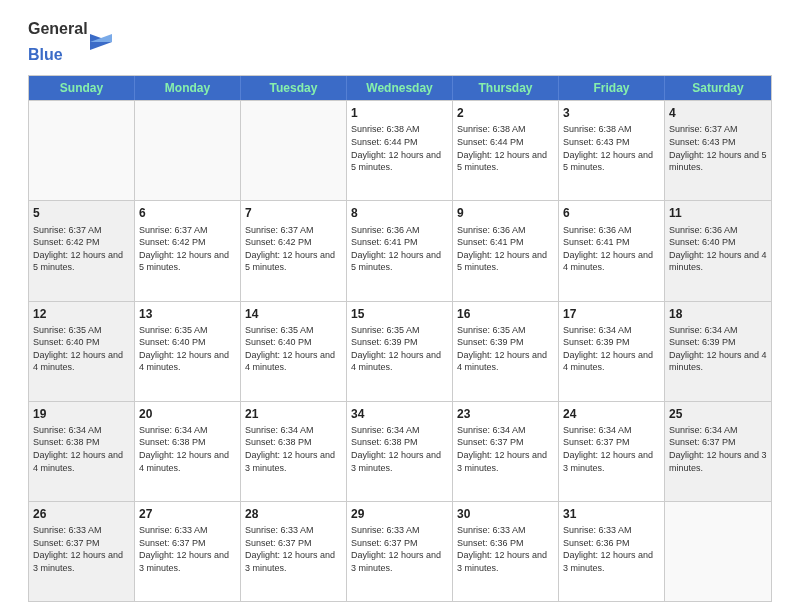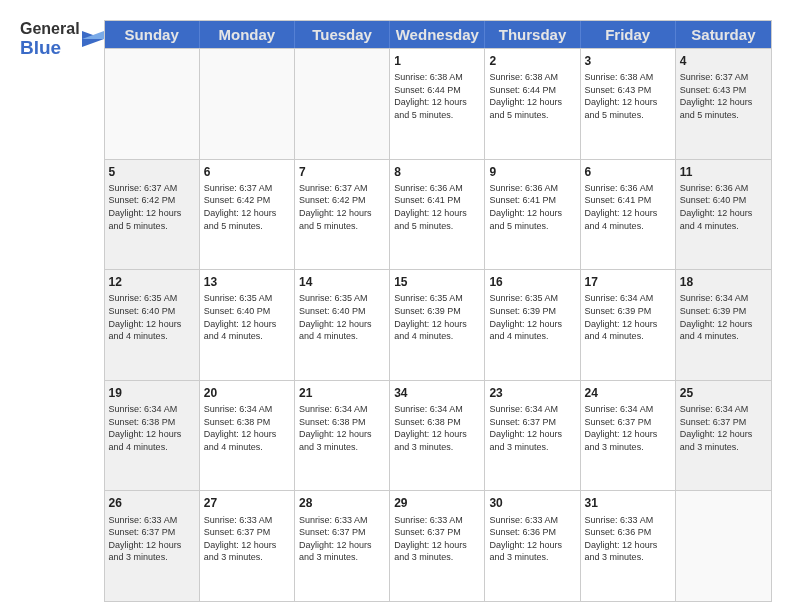--- a/index.html
+++ b/index.html
@@ -6,23 +6,23 @@
     body {
       font-family: Arial, sans-serif;
       background: #fff;
       width: 792px;
       height: 612px;
       overflow: hidden;
     }
     .page {
       width: 792px;
       height: 612px;
-      padding: 20px 20px 10px 20px;
-      display: flex;
-      flex-direction: row;
+      padding: 20px 20px 10px 28px;
+      display: flex;
+      flex-direction: column;
     }
     .header {
       display: flex;
       justify-content: space-between;
       align-items: flex-start;
       margin-bottom: 12px;
     }
     .logo {
       display: flex;
       flex-direction: column;
@@ -46,22 +46,22 @@
       display: flex;
       flex-direction: column;
       border: 1px solid #ccc;
     }
     .cal-header {
       display: grid;
       grid-template-columns: repeat(7, 1fr);
       background: #3b6bc7;
     }
     .cal-header-cell {
-      color: #e5e5e5;
-      font-size: 15px;
+      color: #86efac;
+      font-size: 12px;
       font-weight: bold;
       padding: 5px 4px;
       text-align: center;
       border-right: 1px solid #5580d4;
     }
     .cal-header-cell:last-child { border-right: none; }
     .cal-body {
       flex: 1;
       display: flex;
       flex-direction: column;
@@ -99,21 +99,21 @@
   </style>
 </head>
 <body>
 
 <div class="page">
   <div class="header">
     <div class="logo">
   <div style="display:flex;align-items:center;">
     <div style="position:relative;">
       <div style="font-size:16px;font-weight:bold;color:#333;line-height:1.1;">General</div>
-      <div style="font-size:19px;font-weight:bold;color:#3b6bc7;line-height:1.1;">Blue</div>
+      <div style="font-size:16px;font-weight:bold;color:#3b6bc7;line-height:1.1;margin-top:8px;">Blue</div>
     </div>
     <svg width="22" height="36" viewBox="0 0 22 36" style="margin-left:2px;">
       <polygon points="0,10 22,18 0,26" fill="#3b6bc7"></polygon>
       <polygon points="0,18 22,10 22,18" fill="#7aaae8"></polygon>
     </svg>
   </div>
 </div>
     <div class="title-block">
       <div class="month-title"></div>
       <div class="subtitle"></div>

